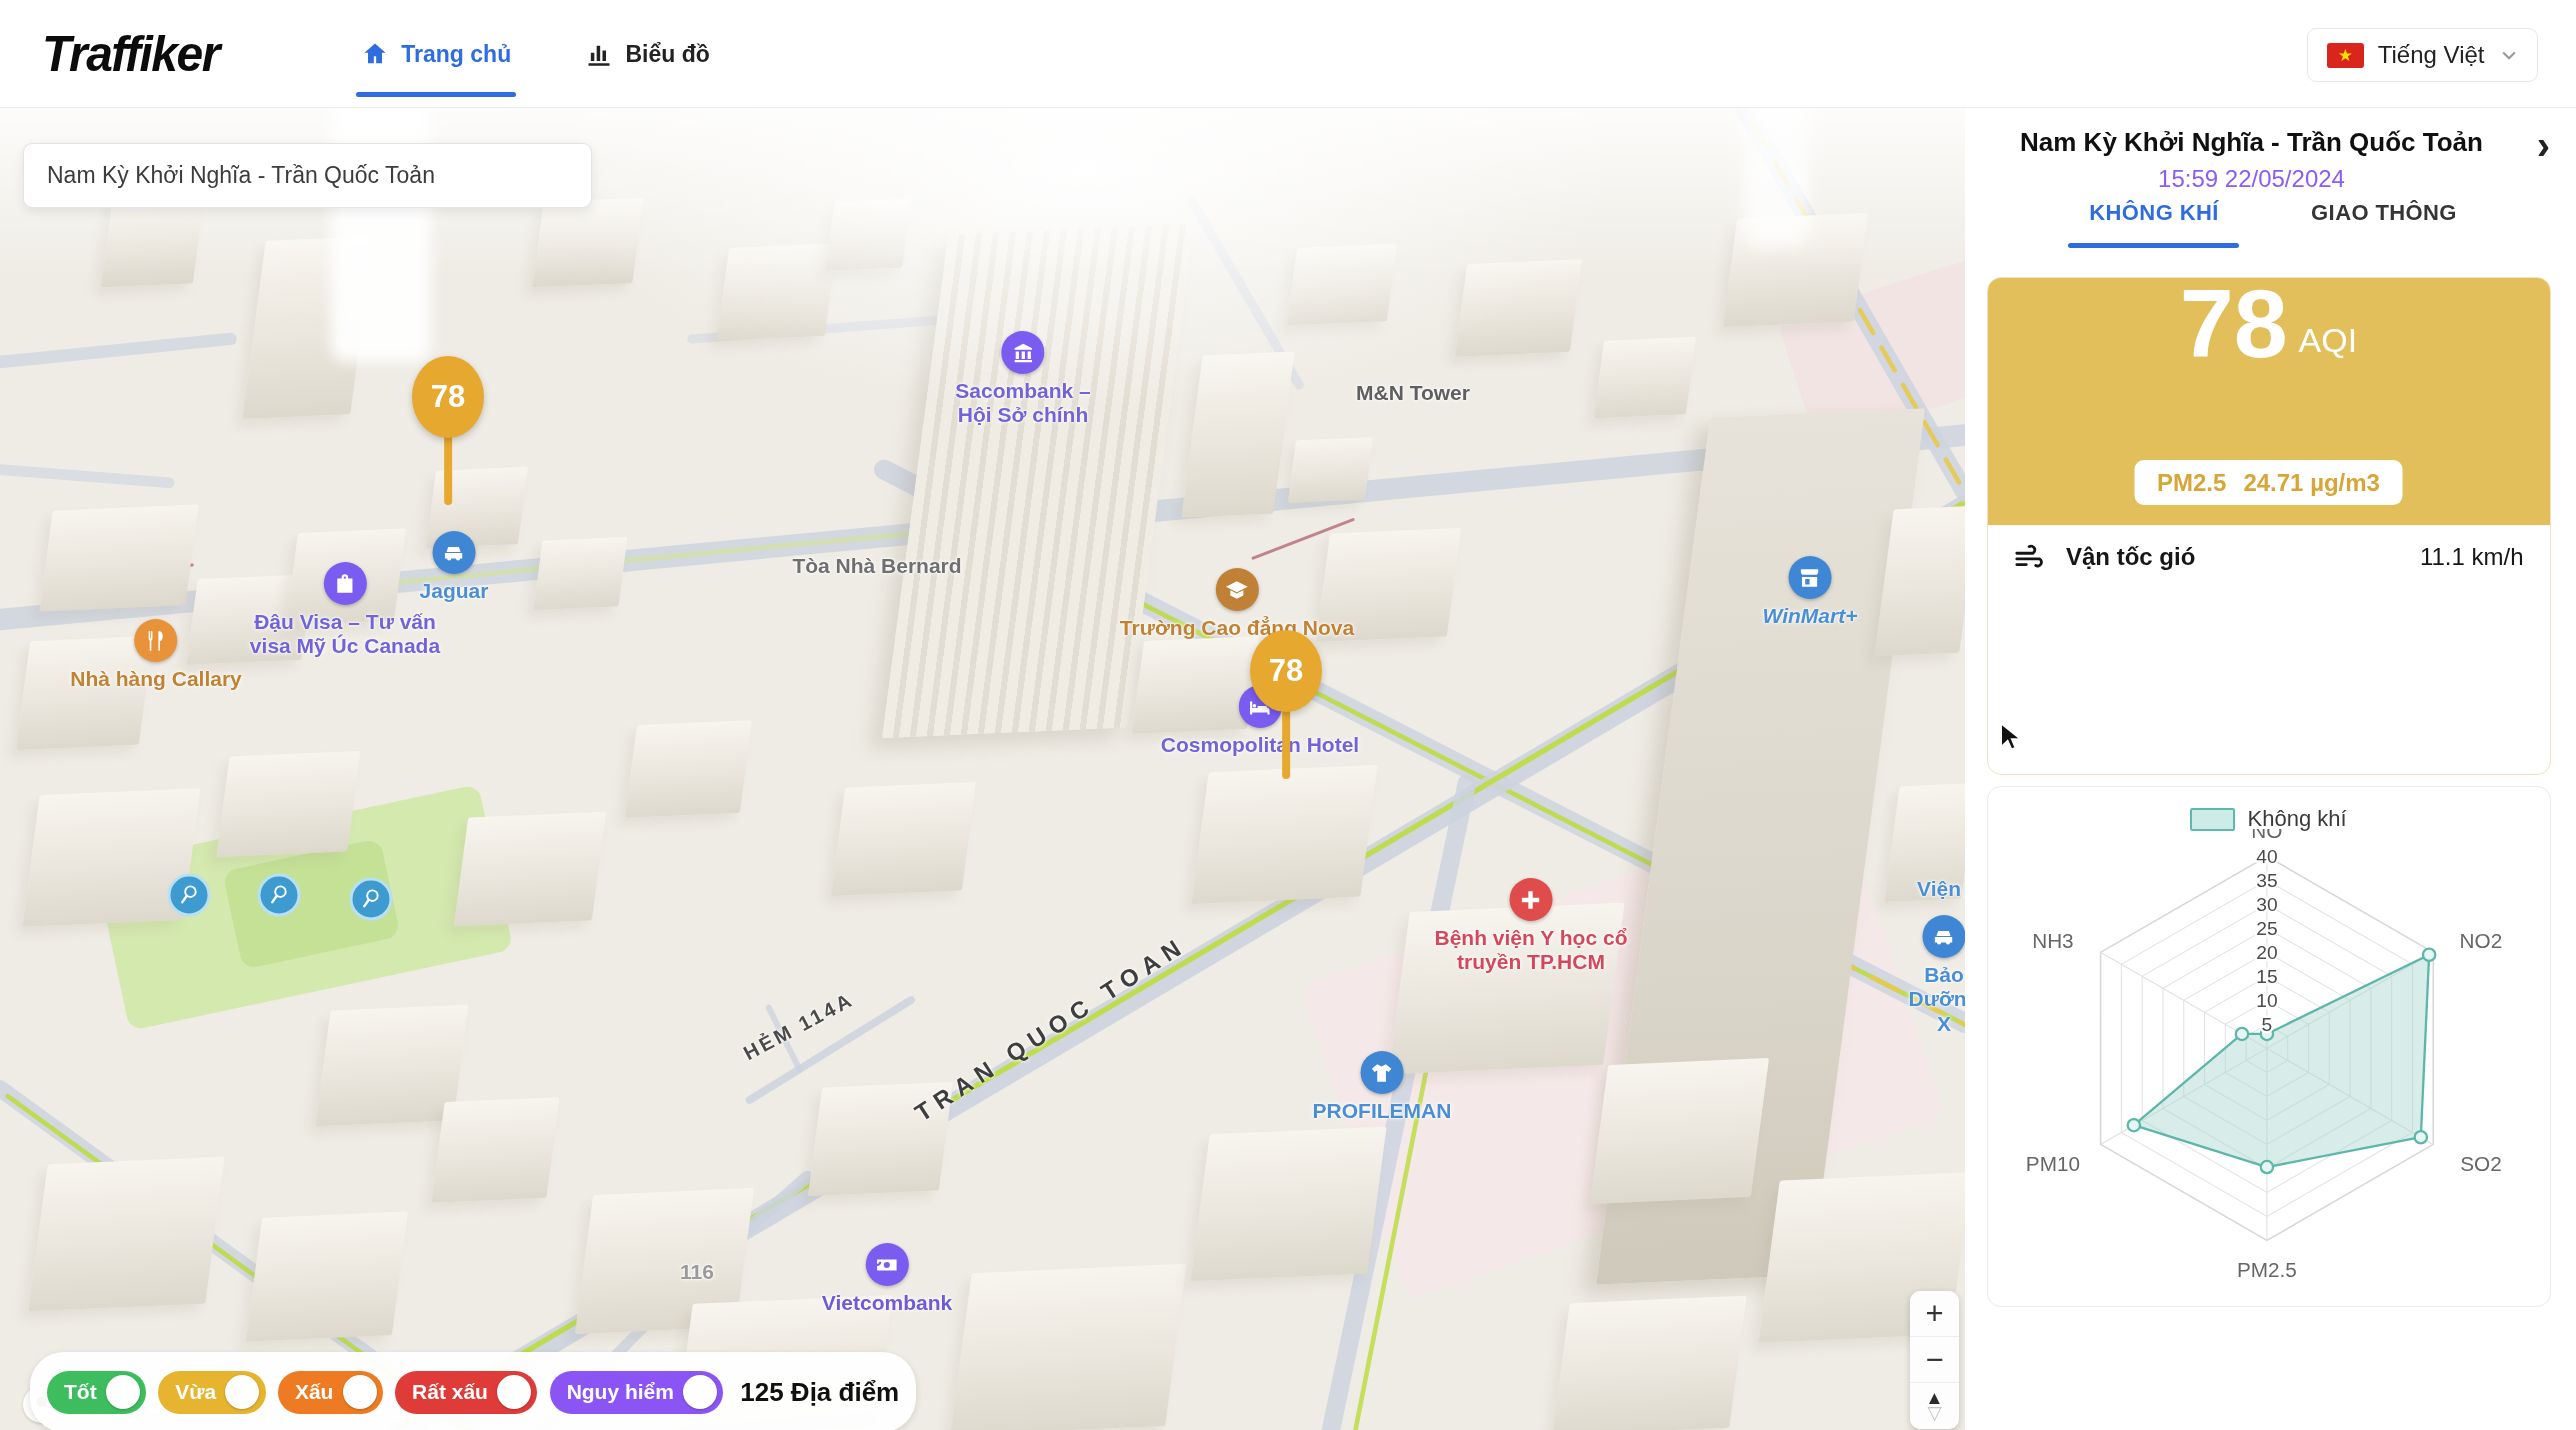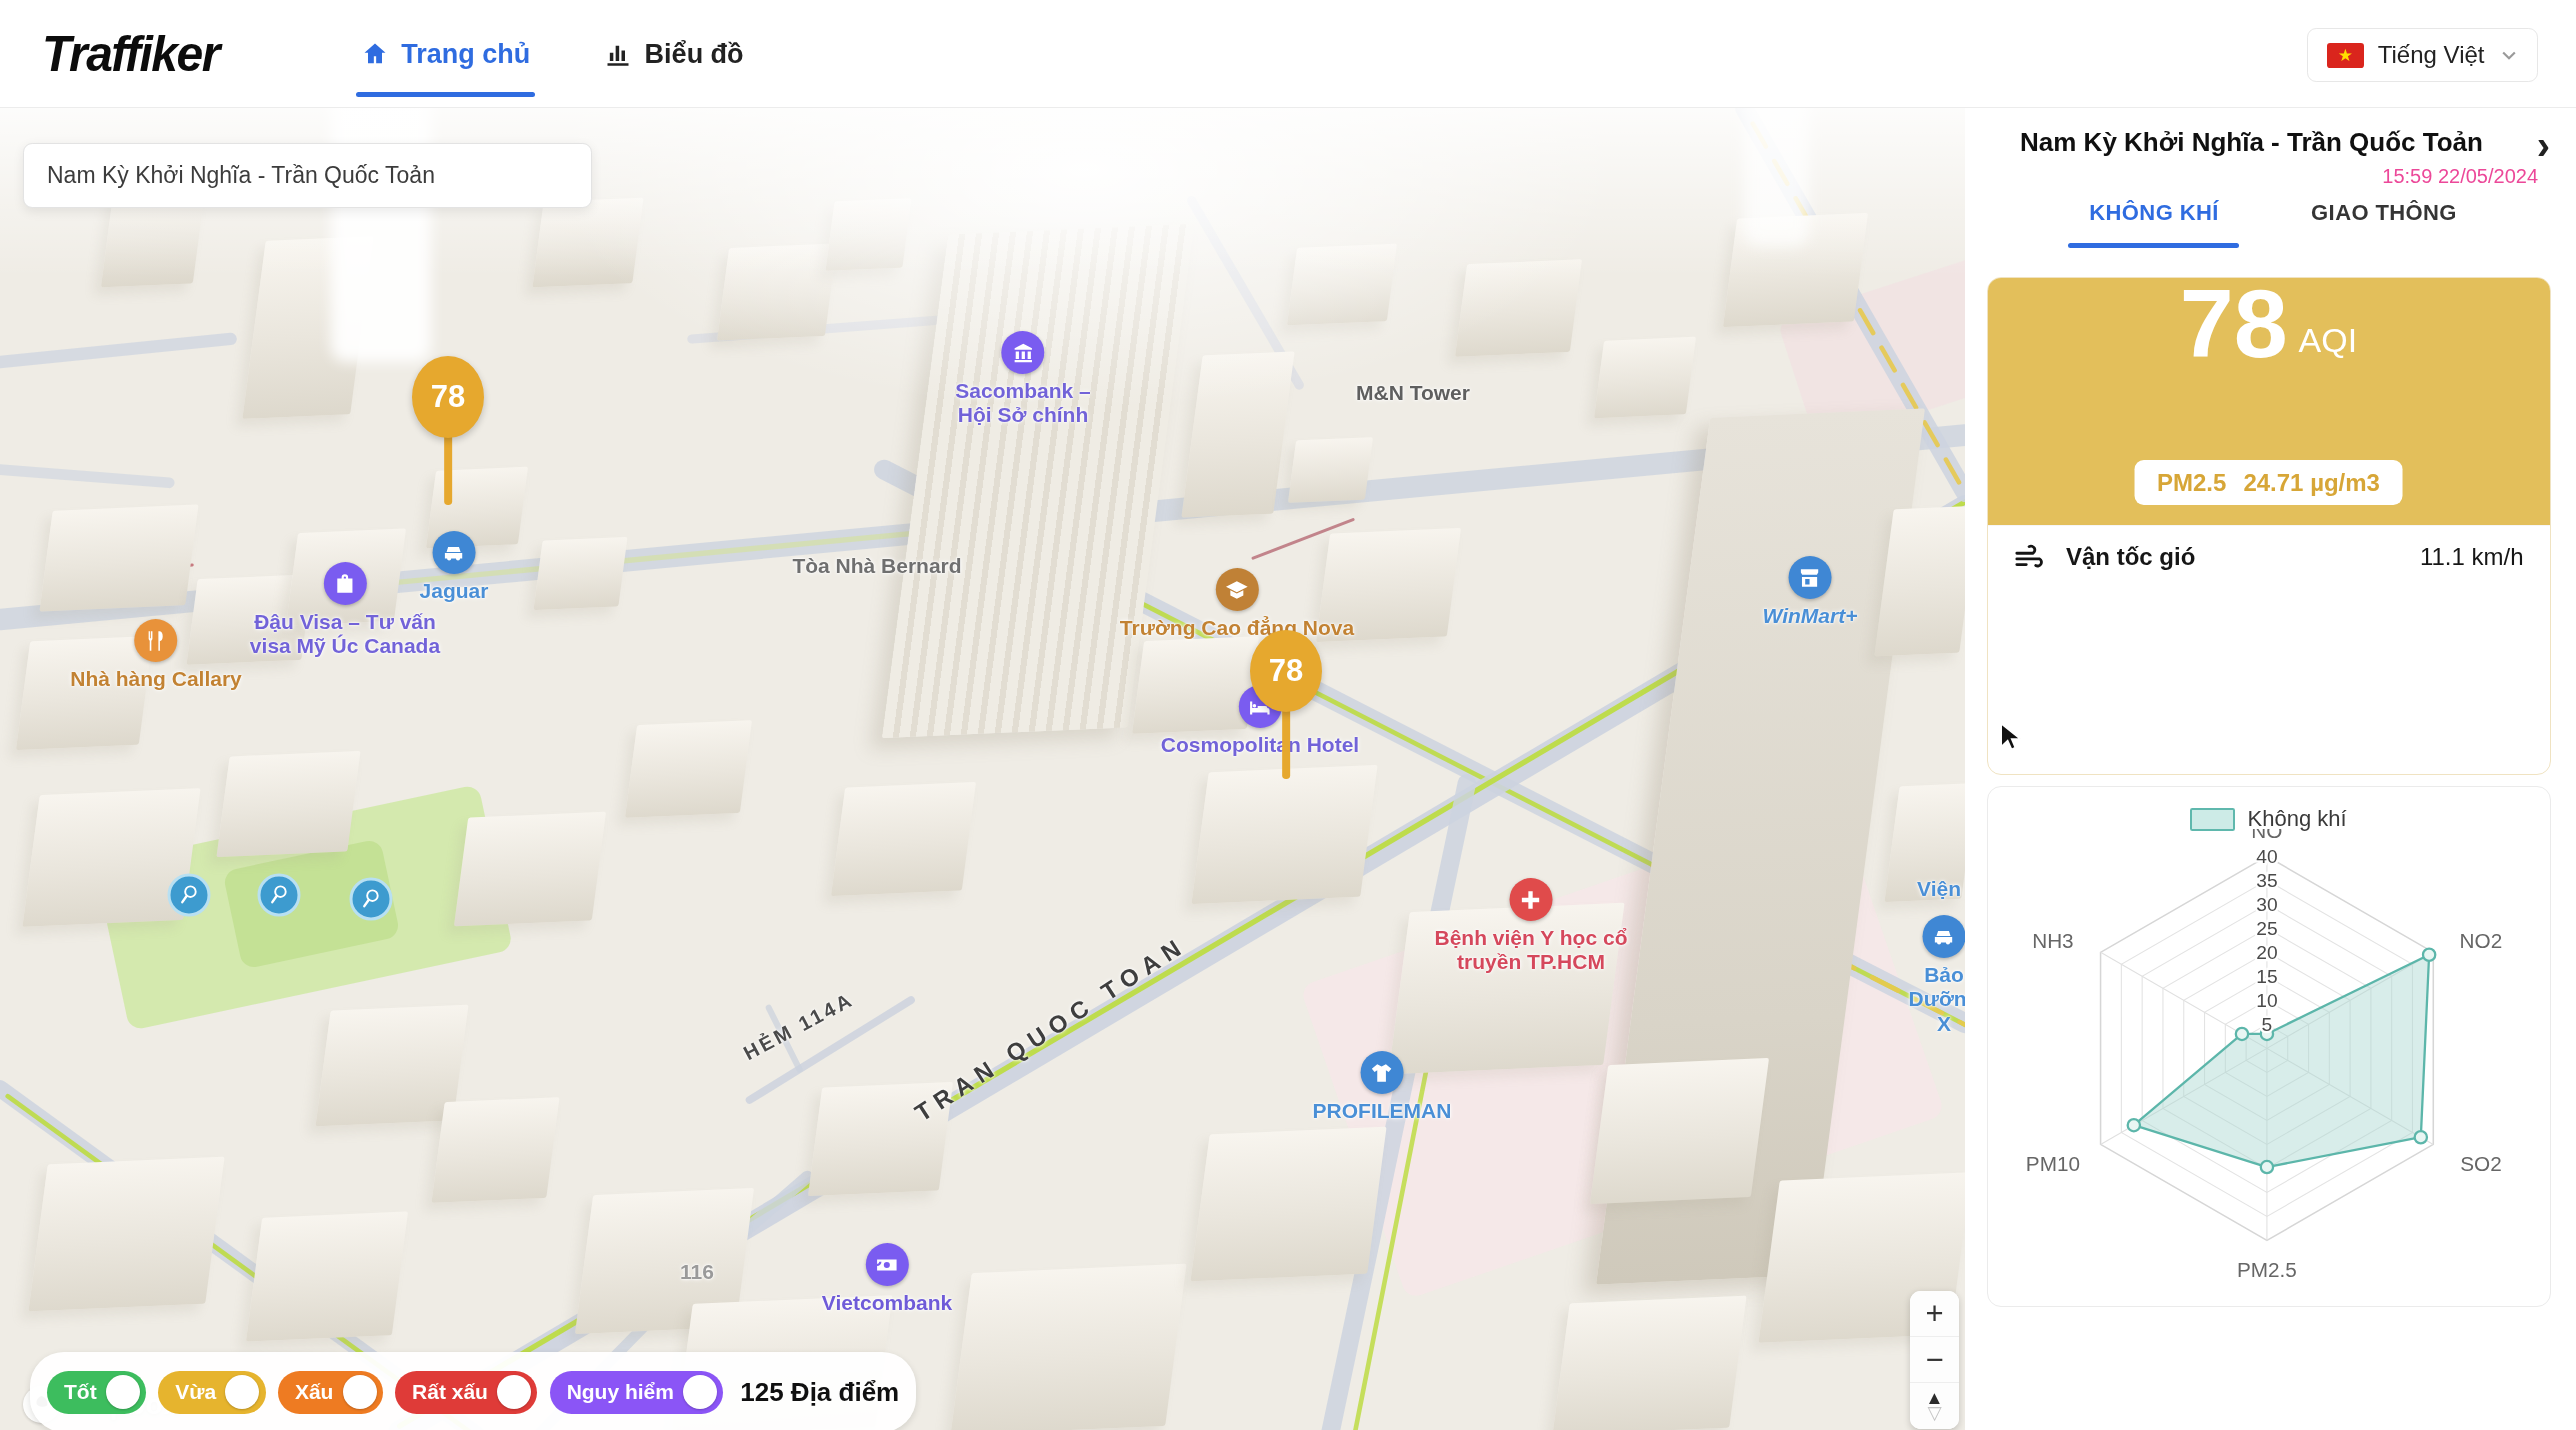--- a/index.html
+++ b/index.html
@@ -3,21 +3,21 @@
 <meta charset="utf-8">
 <style>
   * { margin:0; padding:0; box-sizing:border-box; }
   html,body { width:2576px; height:1430px; }
   body { font-family:"Liberation Sans", sans-serif; background:#fff; overflow:hidden; position:relative; }
 
   
   .navbar { position:absolute; left:0; top:0; width:2576px; height:108px; background:#fff; border-bottom:0.8px solid #ececec; z-index:50; }
   .logo { position:absolute; left:42px; top:26px; font-size:48px; font-weight:bold; font-style:italic; letter-spacing:-1.5px; color:#0c0c0c; transform:scaleY(1.05); }
   .nav-items { position:absolute; left:361px; top:0; height:108px; display:flex; align-items:center; gap:74px; }
-  .nav-item { position:relative; display:flex; align-items:center; gap:12.3px; font-size:27px; color:#222; font-weight:bold; cursor:pointer; height:108px; }
+  .nav-item { position:relative; display:flex; align-items:center; gap:12.3px; font-size:23px; color:#222; font-weight:bold; cursor:pointer; height:108px; }
   .nav-item .nicon { width:28px; height:28px; }
   .nav-item.active { color:#2f6ce0; }
   .nav-item.active::after { content:""; position:absolute; left:-4.6px; right:-4.6px; bottom:10.8px; height:5.4px; border-radius:3.1px; background:#2f6ce0; }
   .lang-btn { position:absolute; right:38px; top:28px; height:54px; border:1.5px solid #e7e7e7; border-radius:9.2px; background:#fff; display:flex; align-items:center; gap:14px; padding:0 18.5px; font-size:24px; color:#222; cursor:pointer; }
   .flag { width:37px; height:25px; background:#da251d; border-radius:3.1px; display:flex; align-items:center; justify-content:center; color:#ffde00; font-size:17px; }
 
   
   .map { position:absolute; left:0; top:108px; width:1965px; height:1323px; background:#efece5; overflow:hidden; }
   .map svg.roads { position:absolute; left:0; top:0; }
   .zone { position:absolute; border-radius:14px; }
@@ -57,21 +57,21 @@
   .mc-btn.compass .up { color:#2b2b2b; }
   .mc-btn.compass .down { color:#c4c4c4; }
 
   .mapbox-mark { position:absolute; left:23px; top:1278px; display:flex; align-items:center; gap:7.7px; z-index:39; opacity:.9; }
   .mapbox-logo { width:37px; height:37px; border-radius:50%; background:#fff; display:flex; align-items:center; justify-content:center; box-shadow:0 0.8px 3.1px rgba(0,0,0,.2); }
   .mapbox-text { font-size:28px; font-weight:bold; color:#fff; text-shadow:0 0.8px 3.8px rgba(0,0,0,.35); letter-spacing:0.8px; }
 
   
   .sidebar { position:absolute; left:1965px; top:108px; width:611px; height:1323px; background:#fff; z-index:45; }
   .sb-title { position:absolute; top:18.5px; left:31px; right:69px; text-align:center; font-size:26px; font-weight:bold; color:#101010; }
-  .sb-time { position:absolute; top:57px; left:0; right:38px; text-align:right; font-size:20px; color:#ec4899; }
+  .sb-time { position:absolute; top:57px; left:0; right:38px; text-align:center; font-size:24px; color:#8b5cf6; }
   .sb-chevron { position:absolute; right:26px; top:15.4px; font-size:40px; color:#222; cursor:pointer; font-weight:bold; }
   .sb-tab { position:absolute; top:92px; width:254px; text-align:center; font-size:22px; font-weight:bold; letter-spacing:0.4px; cursor:pointer; }
   .sb-tab.t0 { left:62px; color:#2f6ce0; }
   .sb-tab.t1 { left:292px; color:#353535; }
   .tab-underline { position:absolute; top:135px; left:103px; width:171px; height:5.4px; border-radius:3.1px; background:#2f6ce0; }
 
   .aqi-card { position:absolute; left:21.5px; top:169px; width:564px; height:498px; border:1.5px solid #f0e3c2; border-radius:14px; overflow:hidden; background:#fff; }
   .aqi-gold { height:252px; background:#e3bf5b; color:#fff; position:relative; text-align:center; }
   .aqi-status { padding-top:26px; font-size:32px; font-weight:bold; }
   .aqi-valrow { display:flex; align-items:flex-end; justify-content:center; gap:10.8px; margin-top:-4.6px; }

